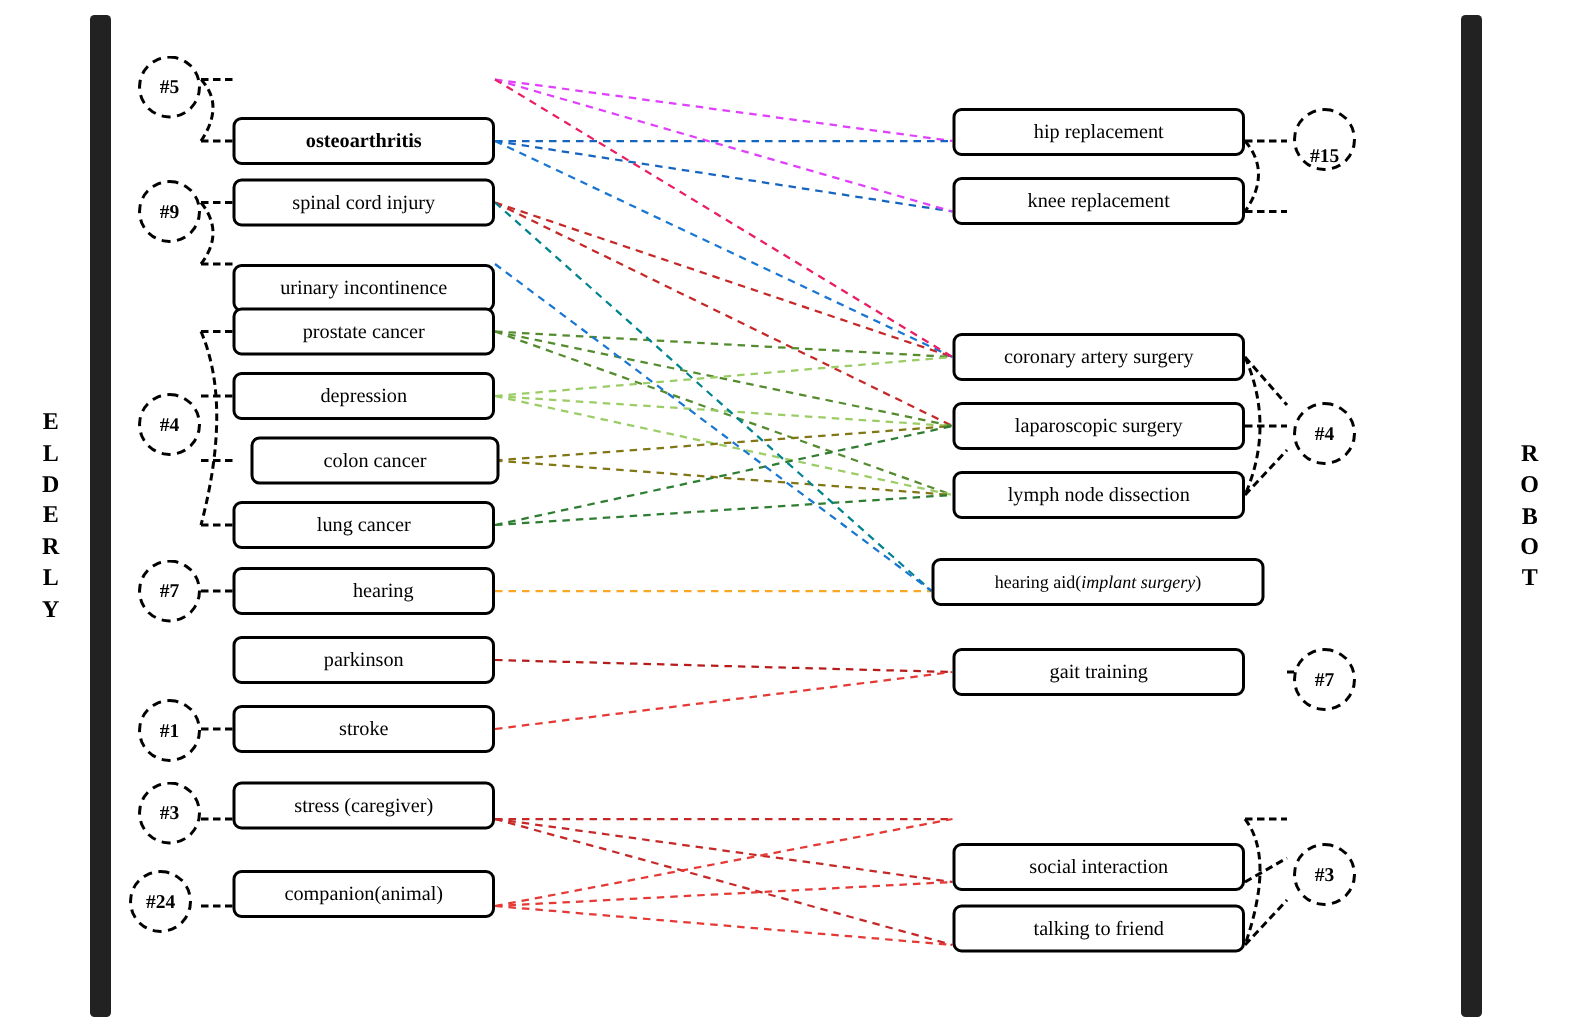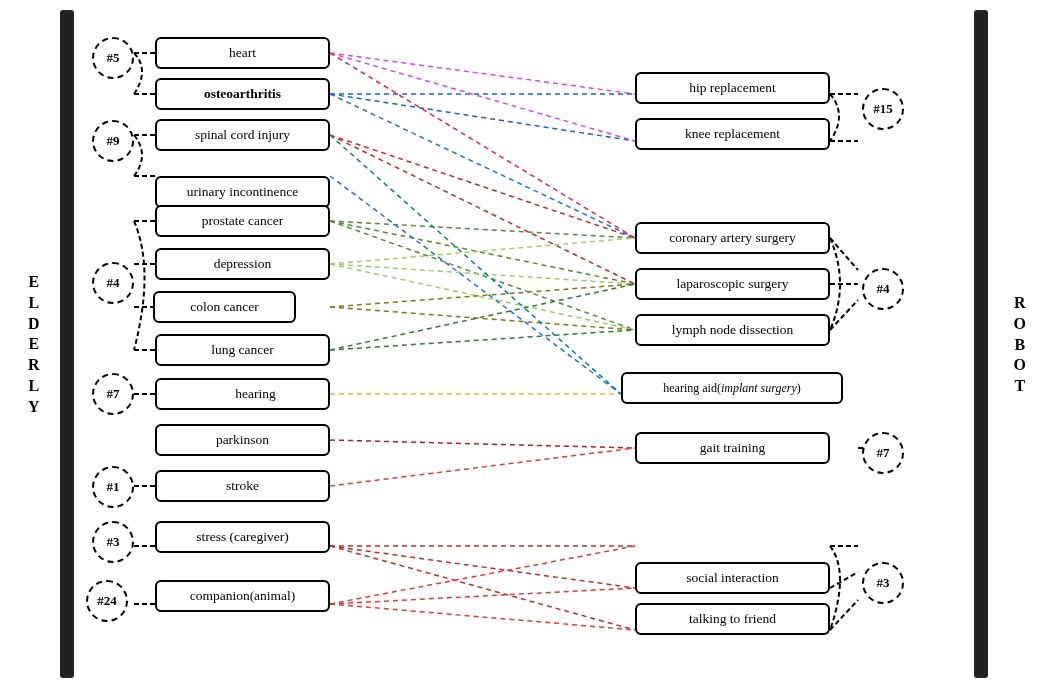--- a/index.html
+++ b/index.html
@@ -229,39 +229,36 @@
     <line x1="830" y1="284" x2="858" y2="284" stroke="#000" stroke-width="2" stroke-dasharray="5,3"></line>
     <line x1="830" y1="330" x2="858" y2="300" stroke="#000" stroke-width="2" stroke-dasharray="5,3"></line>
 
     <line x1="858" y1="448" x2="900" y2="448" stroke="#000" stroke-width="2" stroke-dasharray="5,3"></line>
 
     <line x1="830" y1="546" x2="858" y2="546" stroke="#000" stroke-width="2" stroke-dasharray="5,3"></line>
     <line x1="830" y1="588" x2="858" y2="572" stroke="#000" stroke-width="2" stroke-dasharray="5,3"></line>
     <line x1="830" y1="630" x2="858" y2="600" stroke="#000" stroke-width="2" stroke-dasharray="5,3"></line>
   </svg>
 
-  <div class="node-box" style="left:155px;top:37px;width:175px;height:32px;">
-    <span>heart</span>
-  </div>
   <div class="node-box" style="left:155px;top:78px;width:175px;height:32px;font-weight:bold;">
     <span>osteoarthritis</span>
   </div>
   <div class="node-box" style="left:155px;top:119px;width:175px;height:32px;">
     <span>spinal cord injury</span>
   </div>
   <div class="node-box" style="left:155px;top:176px;width:175px;height:32px;">
     <span>urinary incontinence</span>
   </div>
   <div class="node-box" style="left:155px;top:205px;width:175px;height:32px;">
     <span>prostate cancer</span>
   </div>
   <div class="node-box" style="left:155px;top:248px;width:175px;height:32px;">
     <span>depression</span>
   </div>
-  <div class="node-box" style="left:153px;top:291px;width:143px;height:32px;">
+  <div class="node-box" style="left:167px;top:291px;width:166px;height:32px;">
     <span>colon cancer</span>
   </div>
   <div class="node-box" style="left:155px;top:334px;width:175px;height:32px;">
     <span>lung cancer</span>
   </div>
   <div class="node-box" style="left:155px;top:378px;width:175px;height:32px;padding-left:32px;">
     <span>hearing</span>
   </div>
   <div class="node-box" style="left:155px;top:424px;width:175px;height:32px;">
     <span>parkinson</span>
@@ -319,21 +316,21 @@
   <div class="circle-node" style="left:92px;top:466px;">
     <span>#1</span>
   </div>
   <div class="circle-node" style="left:92px;top:521px;">
     <span>#3</span>
   </div>
   <div class="circle-node" style="left:86px;top:580px;">
     <span>#24</span>
   </div>
 
-  <div class="circle-node" style="left:862px;top:88px;">
+  <div class="circle-node" style="left:862px;top:72px;align-items:flex-end;">
     <span>#15</span>
   </div>
   <div class="circle-node" style="left:862px;top:268px;">
     <span>#4</span>
   </div>
   <div class="circle-node" style="left:862px;top:432px;">
     <span>#7</span>
   </div>
   <div class="circle-node" style="left:862px;top:562px;">
     <span>#3</span>

